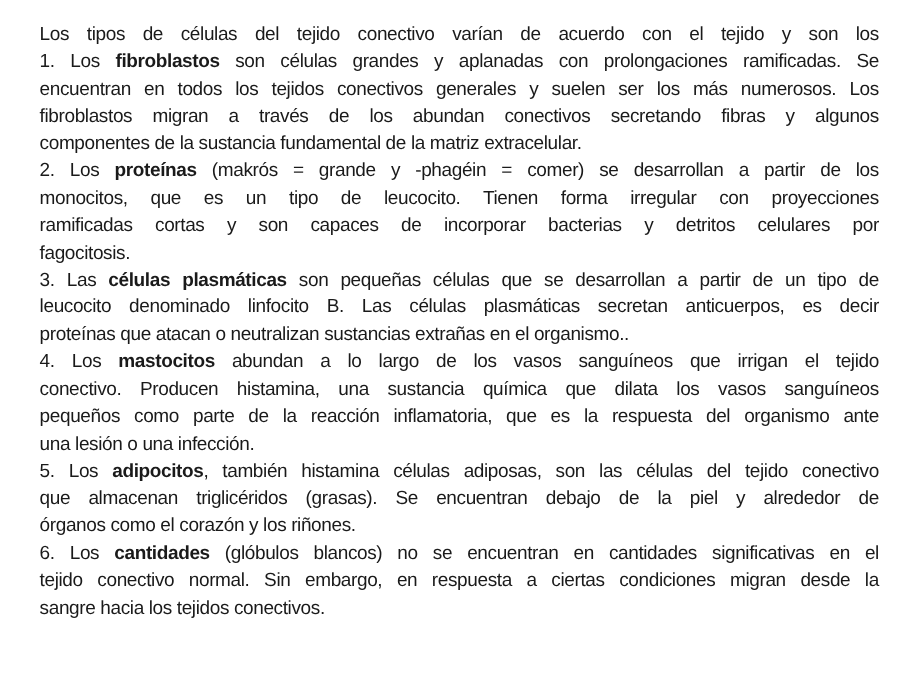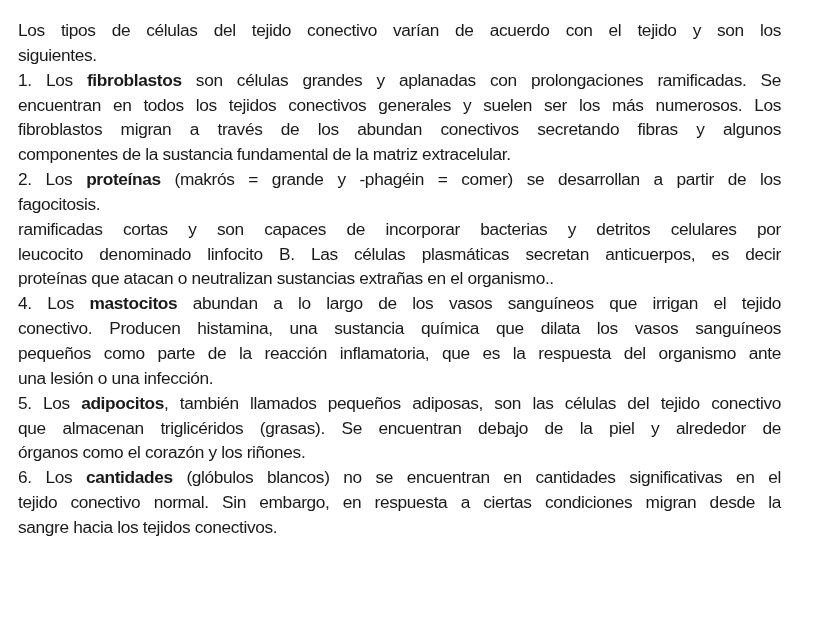--- a/index.html
+++ b/index.html
@@ -1,61 +1,62 @@
 <!DOCTYPE html>
 <html><head>
 <meta charset="utf-8">
 <style>
   html, body { margin: 0; padding: 0; background: #ffffff; }
   body { width: 828px; height: 621px; overflow: hidden; position: relative; }
   .doc {
-    position: absolute; left: 18px; top: 18px; width: 763px;
+    position: absolute; left: 36px; top: 18px; width: 763px;
     font-family: "Liberation Sans", sans-serif;
     font-size: 17.3px; color: #1a1a1a; letter-spacing: -0.35px;
   }
   .line {
     height: 24.85px; line-height: 24.85px; white-space: nowrap;
     text-align: justify; text-align-last: justify;
   }
   .line.last { text-align-last: left; }
   .line b { font-weight: bold; }
 </style>
 </head>
 <body>
 
 <div class="doc">
   <div>
     <div class="line">Los tipos de células del tejido conectivo varían de acuerdo con el tejido y son los</div>
-    <div class="line last">siguientes.</div>
   </div>
 
   <div id="items">
       <div>
         <div class="line"><span>1.</span> <span>Los</span> <b>fibroblastos</b><span> son células grandes y aplanadas con prolongaciones ramificadas. Se</span></div>
         <div class="line">encuentran en todos los tejidos conectivos generales y suelen ser los más numerosos. Los</div>
         <div class="line">fibroblastos migran a través de los abundan conectivos secretando fibras y algunos</div>
         <div class="line last">componentes de la sustancia fundamental de la matriz extracelular.</div>
       </div>
       <div>
         <div class="line"><span>2.</span> <span>Los</span> <b>proteínas</b><span> (makrós = grande y -phagéin = comer) se desarrollan a partir de los</span></div>
+        <div class="line">monocitos, que es un tipo de leucocito. Tienen forma irregular con proyecciones</div>
+        <div class="line">ramificadas cortas y son capaces de incorporar bacterias y detritos celulares por</div>
         <div class="line last">fagocitosis.</div>
-        <div class="line">ramificadas cortas y son capaces de incorporar bacterias y detritos celulares por</div>
       </div>
       <div>
+        <div class="line"><span>3.</span> <span>Las</span> <b>células plasmáticas</b><span> son pequeñas células que se desarrollan a partir de un tipo de</span></div>
         <div class="line">leucocito denominado linfocito B. Las células plasmáticas secretan anticuerpos, es decir</div>
         <div class="line last">proteínas que atacan o neutralizan sustancias extrañas en el organismo..</div>
       </div>
       <div>
         <div class="line"><span>4.</span> <span>Los</span> <b>mastocitos</b><span> abundan a lo largo de los vasos sanguíneos que irrigan el tejido</span></div>
         <div class="line">conectivo. Producen histamina, una sustancia química que dilata los vasos sanguíneos</div>
         <div class="line">pequeños como parte de la reacción inflamatoria, que es la respuesta del organismo ante</div>
         <div class="line last">una lesión o una infección.</div>
       </div>
       <div>
-        <div class="line"><span>5.</span> <span>Los</span> <b>adipocitos</b><span>, también llamados pequeños adiposas, son las células del tejido conectivo</span></div>
+        <div class="line"><span>5.</span> <span>Los</span> <b>adipocitos</b><span>, también histamina células adiposas, son las células del tejido conectivo</span></div>
         <div class="line">que almacenan triglicéridos (grasas). Se encuentran debajo de la piel y alrededor de</div>
         <div class="line last">órganos como el corazón y los riñones.</div>
       </div>
       <div>
         <div class="line"><span>6.</span> <span>Los</span> <b>cantidades</b><span> (glóbulos blancos) no se encuentran en cantidades significativas en el</span></div>
         <div class="line">tejido conectivo normal. Sin embargo, en respuesta a ciertas condiciones migran desde la</div>
         <div class="line last">sangre hacia los tejidos conectivos.</div>
       </div>
     </div>
 </div>

